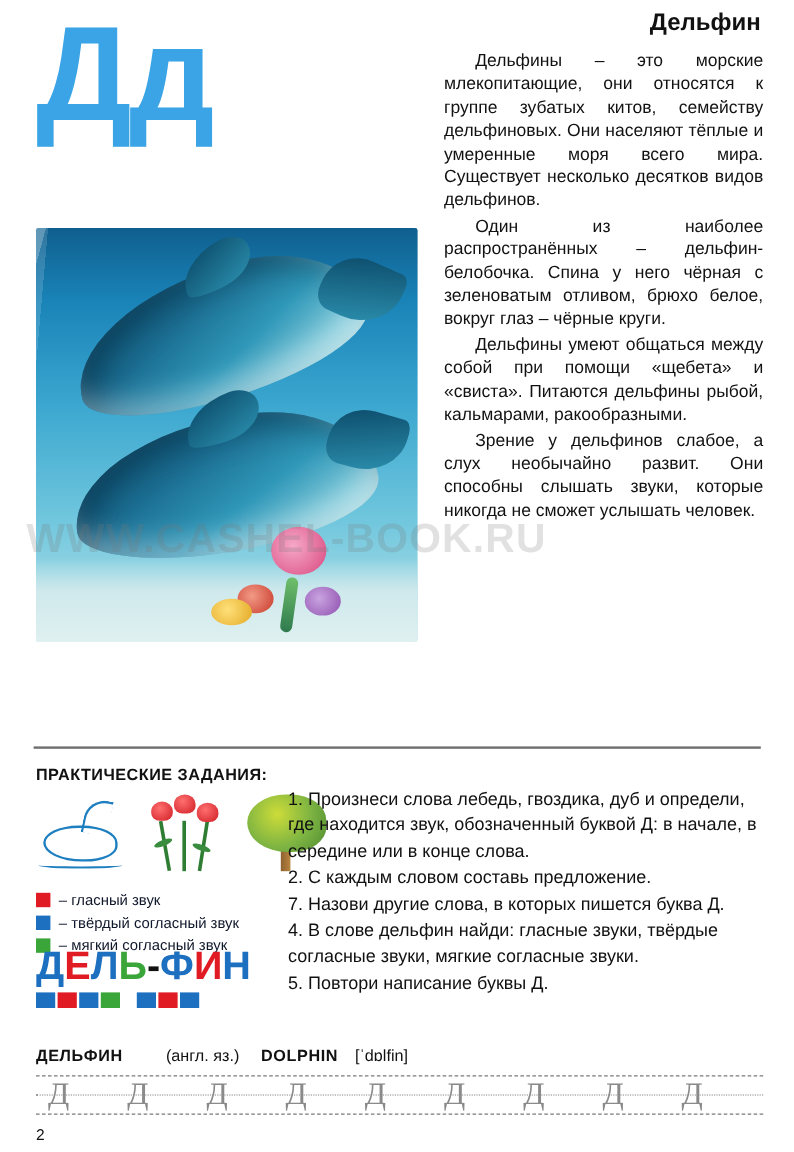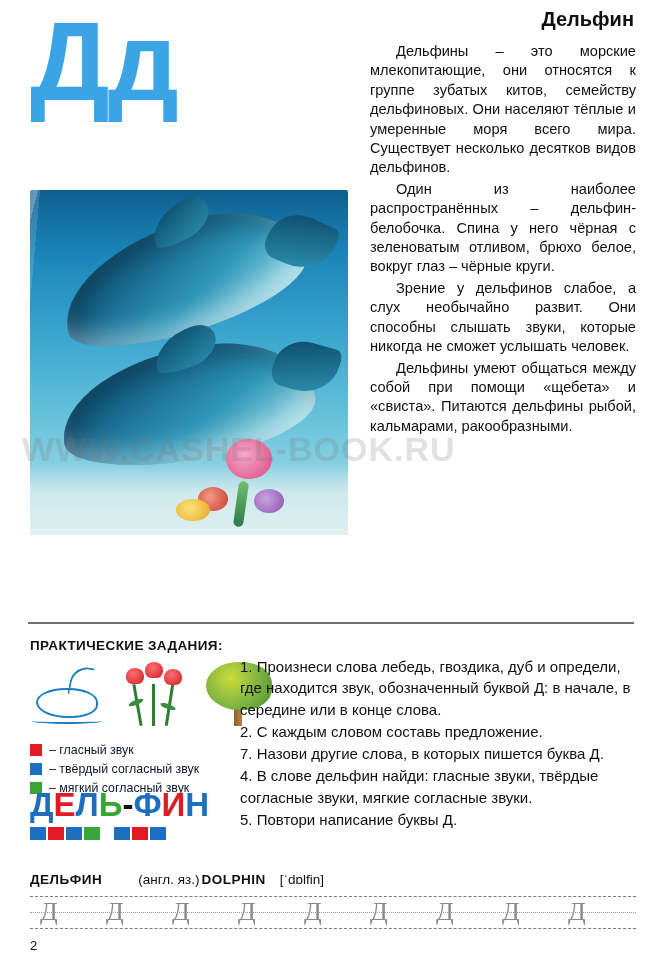--- a/index.html
+++ b/index.html
@@ -204,21 +204,21 @@
   .boxes i { display: block; width: 16px; height: 13px; }
   .boxes i.red { background: #e01b24; }
   .boxes i.blue { background: #1d6fc0; }
   .boxes i.green { background: #3aa63a; }
   .boxes i.gap { background: transparent; width: 10px; }
 
   
   .trans { position: absolute; left: 30px; top: 872px; font-size: 13.5px; color: #111; }
   .trans b { font-weight: bold; letter-spacing: .5px; }
   .trans .lang { margin-left: 36px; }
-  .trans .en { margin-left: 2px; font-weight: bold; letter-spacing: .5px; }
+  .trans .en { margin-left: 18px; font-weight: bold; letter-spacing: .5px; }
   .trans .ipa { margin-left: 14px; }
 
   
   .tasks {
     position: absolute; left: 240px; top: 656px; width: 396px;
     font-size: 15px; line-height: 1.42; color: #111;
   }
   .tasks p { margin: 0 0 1px 0; }
 
   
@@ -246,22 +246,22 @@
 
   <div class="top">
 
     <div class="letter-big">Дд</div>
 
     <div class="article-title">Дельфин</div>
 
     <div class="article">
       <p>Дельфины – это морские млекопитающие, они относятся к группе зубатых китов, семейству дельфиновых. Они населяют тёплые и умеренные моря всего мира. Существует несколько десятков видов дельфинов.</p>
       <p>Один из наиболее распространённых – дельфин-белобочка. Спина у него чёрная с зеленоватым отливом, брюхо белое, вокруг глаз – чёрные круги.</p>
+      <p>Дельфины умеют общаться между собой при помощи «щебета» и «свиста». Питаются дельфины рыбой, кальмарами, ракообразными.</p>
       <p>Зрение у дельфинов слабое, а слух необычайно развит. Они способны слышать звуки, которые никогда не сможет услышать человек.</p>
-      <p>Дельфины умеют общаться между собой при помощи «щебета» и «свиста». Питаются дельфины рыбой, кальмарами, ракообразными.</p>
     </div>
 
     <div class="illo">
       <div class="rays"></div>
       <div class="seabed"></div>
       <div class="dolphin d1"></div>
       <div class="fin f1"></div>
       <div class="tail t1"></div>
       <div class="dolphin d2"></div>
       <div class="fin f2"></div>

